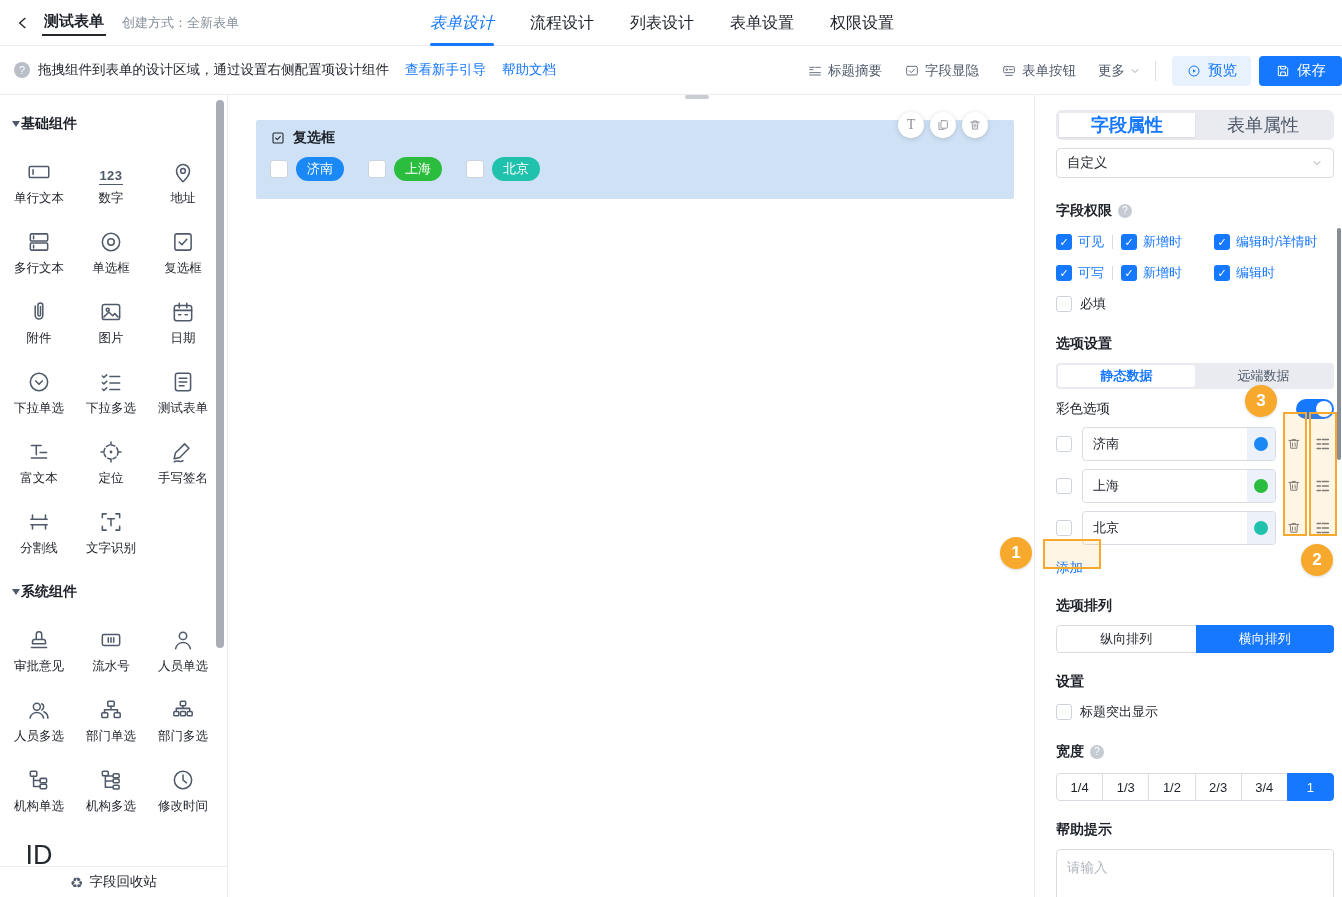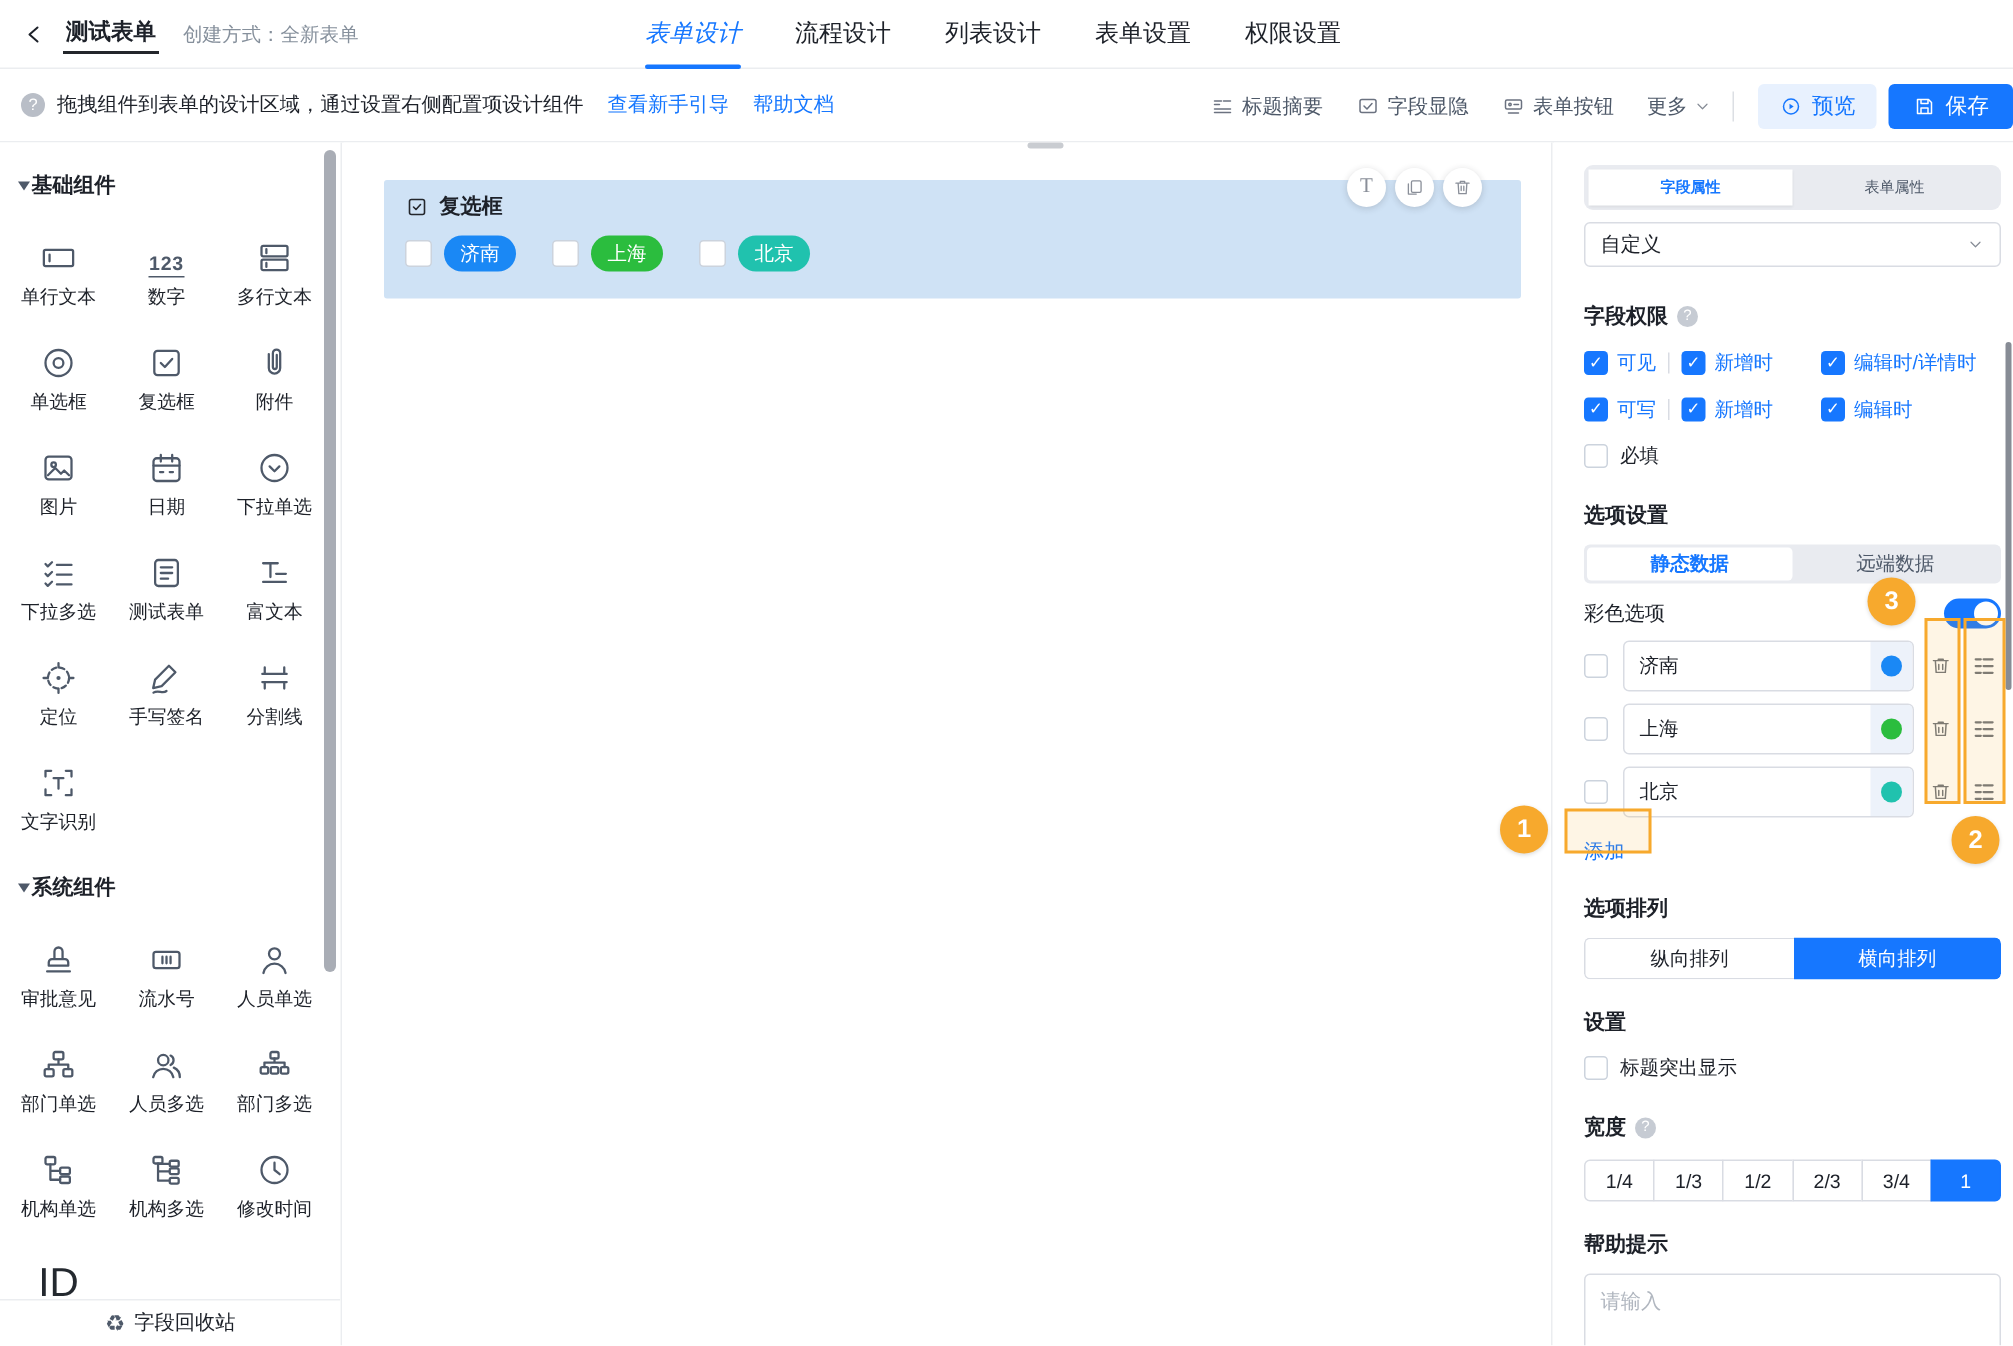--- a/index.html
+++ b/index.html
@@ -67,21 +67,21 @@
   .fld-tools { position:absolute; top:-8px; right:26px; display:flex; gap:6px; }
   .tool-circle { width:26px; height:26px; border-radius:50%; background:#fff; box-shadow:0 1px 5px rgba(31,35,41,.18); display:flex; align-items:center; justify-content:center; cursor:pointer; }
   .tool-circle svg { width:14px; height:14px; stroke:#8a8f99; fill:none; stroke-width:1.5; stroke-linecap:round; stroke-linejoin:round; }
   .tool-t { font-family:"Liberation Serif",serif; font-size:14px; color:#8a8f99; }
 
   
   .panel { position:absolute; top:95px; right:0; width:306px; bottom:0; background:#fff; overflow:hidden; }
   .panel-inner { padding:15px 8px 0 20px; width:100%; }
   .pn-scroll { position:absolute; right:1px; top:133px; width:4px; height:232px; background:#878c95; border-radius:2px; }
   .pn-tabs { display:flex; background:#e9ebf0; border-radius:6px; padding:3px; height:30px; }
-  .pn-tab { flex:1; display:flex; align-items:center; justify-content:center; font-size:10px; color:#4e5969; border-radius:0; cursor:pointer; }
+  .pn-tab { flex:1; display:flex; align-items:center; justify-content:center; font-size:18px; color:#4e5969; border-radius:0; cursor:pointer; }
   .pn-tab.active { background:#fff; color:#1677ff; font-weight:bold; box-shadow:0 1px 2px rgba(31,35,41,.08); }
   .pn-select { margin-top:8px; height:30px; border:1px solid #d9dce3; border-radius:4px; display:flex; align-items:center; justify-content:space-between; padding:0 10px; font-size:13.5px; cursor:pointer; }
   .pn-select svg { width:12px; height:12px; stroke:#868c96; fill:none; stroke-width:1.6; stroke-linecap:round; stroke-linejoin:round; }
   .pn-h { display:flex; align-items:center; gap:6px; font-size:14px; font-weight:bold; color:#1d2129; }
   .q-ico-sm { width:14px; height:14px; border-radius:50%; background:#c6cbd3; color:#fff; font-size:10px; line-height:14px; text-align:center; font-weight:normal; }
   .perm-row { display:flex; align-items:center; margin-top:13px; }
   .perm-item { display:flex; align-items:center; gap:6px; font-size:13px; color:#1677ff; }
   .perm-div { width:1px; height:14px; background:#d9dce3; margin:0 8px; }
   .cb { width:16px; height:16px; border-radius:3px; flex:0 0 auto; }
   .cb.on { background:#1677ff; color:#fff; font-size:11px; line-height:16px; text-align:center; }
@@ -215,20 +215,29 @@
         </div>
       <div class="s-item">
           <span class="s-ico">
             <span class="num-ico">123</span>
           </span>
           <span class="s-lbl">数字</span>
         </div>
       <div class="s-item">
           <span class="s-ico">
             <svg viewBox="0 0 24 24">
+              <path d="M12 21c-3.5-3.2-6-6.7-6-9.9A6 6 0 0 1 18 11c0 3.3-2.5 6.8-6 10z"></path>
+              <circle cx="12" cy="11" r="2.2"></circle>
+            </svg>
+          </span>
+          <span class="s-lbl">地址</span>
+        </div>
+      <div class="s-item">
+          <span class="s-ico">
+            <svg viewBox="0 0 24 24">
               <rect x="4" y="4.5" width="16" height="6.5" rx="1"></rect>
               <rect x="4" y="13" width="16" height="6.5" rx="1"></rect>
               <path d="M7 6.5v2.5M7 15v2.5"></path>
             </svg>
           </span>
           <span class="s-lbl">多行文本</span>
         </div>
       <div class="s-item">
           <span class="s-ico">
             <svg viewBox="0 0 24 24">
@@ -370,41 +379,41 @@
           <span class="s-lbl">流水号</span>
         </div>
       <div class="s-item">
           <span class="s-ico">
             <svg viewBox="0 0 24 24">
               <circle cx="12" cy="8.2" r="3.4"></circle>
               <path d="M5.2 20a6.9 6.9 0 0 1 13.6 0"></path>
             </svg>
           </span>
           <span class="s-lbl">人员单选</span>
+        </div>
+      <div class="s-item">
+          <span class="s-ico">
+            <svg viewBox="0 0 24 24">
+              <circle cx="10" cy="9" r="3.2"></circle>
+              <path d="M3.8 19.5a6.3 6.3 0 0 1 12.4 0"></path>
+              <path d="M14.5 6.2a3.2 3.2 0 0 1 0 5.8M16.5 13.6a6.3 6.3 0 0 1 3.7 5.9"></path>
+            </svg>
+          </span>
+          <span class="s-lbl">人员多选</span>
         </div>
       <div class="s-item">
           <span class="s-ico">
             <svg viewBox="0 0 24 24">
               <rect x="9" y="4" width="6" height="4.5" rx="1"></rect>
               <path d="M12 8.5v3M6 14.5v-2.8h12v2.8"></path>
               <rect x="3.5" y="14.5" width="5.5" height="4.5" rx="1"></rect>
               <rect x="15" y="14.5" width="5.5" height="4.5" rx="1"></rect>
             </svg>
           </span>
           <span class="s-lbl">部门单选</span>
-        </div>
-      <div class="s-item">
-          <span class="s-ico">
-            <svg viewBox="0 0 24 24">
-              <circle cx="10" cy="9" r="3.2"></circle>
-              <path d="M3.8 19.5a6.3 6.3 0 0 1 12.4 0"></path>
-              <path d="M14.5 6.2a3.2 3.2 0 0 1 0 5.8M16.5 13.6a6.3 6.3 0 0 1 3.7 5.9"></path>
-            </svg>
-          </span>
-          <span class="s-lbl">人员多选</span>
         </div>
       <div class="s-item">
           <span class="s-ico">
             <svg viewBox="0 0 24 24">
               <rect x="9.5" y="4" width="5" height="4" rx="1"></rect>
               <path d="M12 8v2.5M5.8 13.3v-2.8h12.4v2.8"></path>
               <rect x="3.5" y="13.3" width="4.6" height="4" rx="1"></rect>
               <rect x="9.7" y="13.3" width="4.6" height="4" rx="1"></rect>
               <rect x="15.9" y="13.3" width="4.6" height="4" rx="1"></rect>
             </svg>

